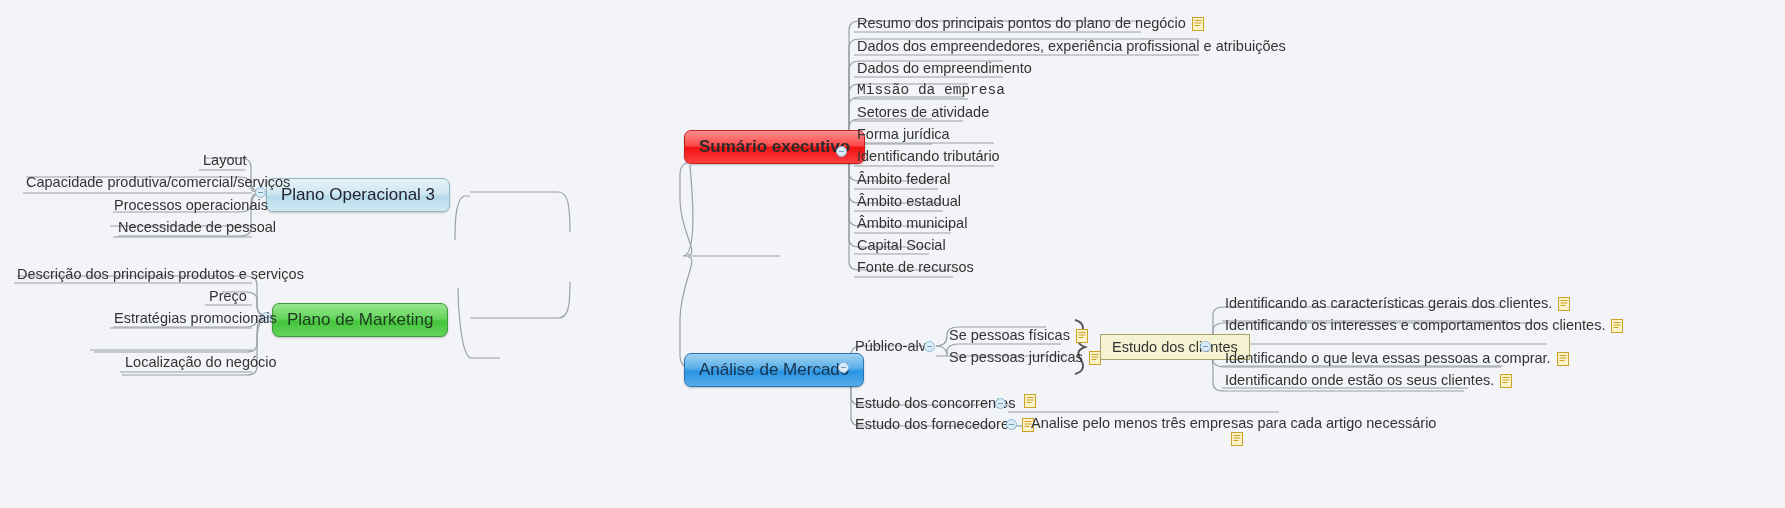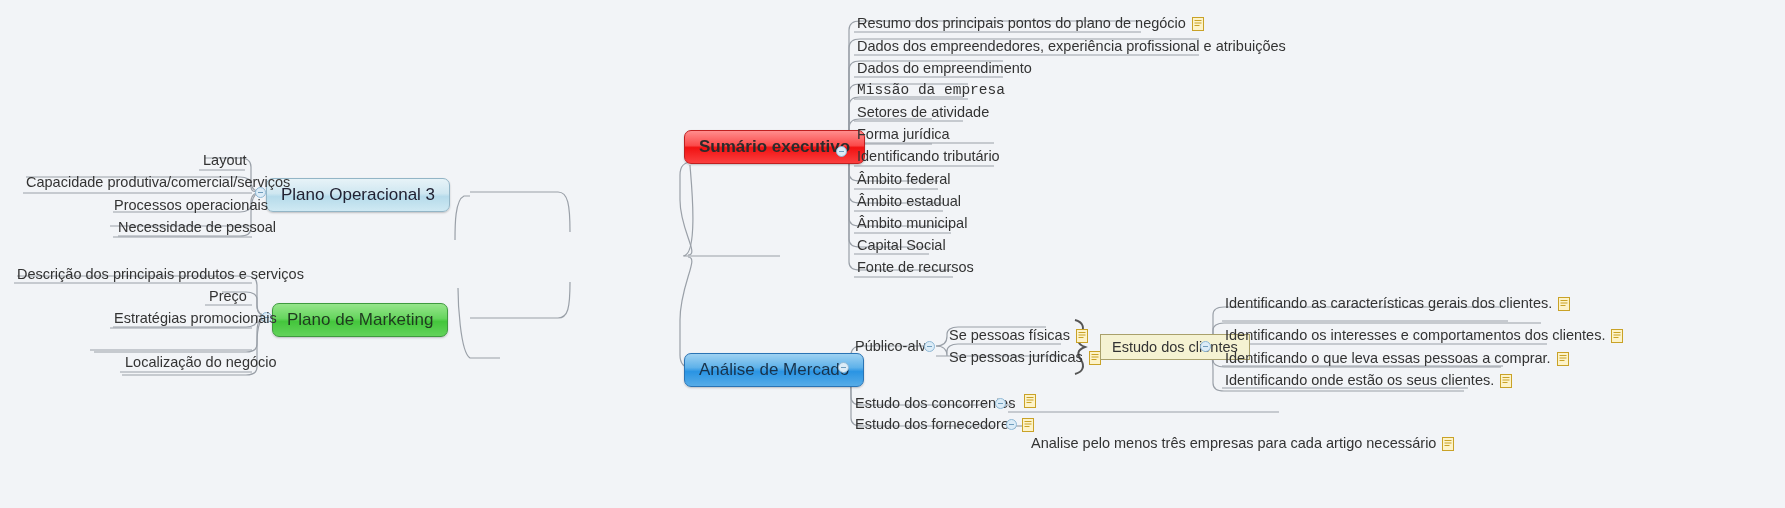--- a/index.html
+++ b/index.html
@@ -342,21 +342,21 @@
   <div class="node leaf" style="left:851px; top:414px;">
     <span class="txt">Estudo dos fornecedores</span>
     <span class="note-icon">
         <svg width="12" height="14" viewBox="0 0 12 14">
           <rect x="0.5" y="0.5" width="11" height="13" fill="#fdf3c9" stroke="#c9a227"></rect>
           <path d="M2.5 3.5h7M2.5 6h7M2.5 8.5h5" stroke="#c9a227" stroke-width="1"></path>
         </svg>
       </span>
   </div>
   <div class="toggle" style="left:1006px; top:419px;"></div>
-  <div class="node leaf" style="left:1027px; top:433px;">
+  <div class="node leaf" style="left:1027px; top:413px;flex-direction:column;">
     <span class="txt">Analise pelo menos três empresas para cada artigo necessário</span>
     <span class="note-icon">
         <svg width="12" height="14" viewBox="0 0 12 14">
           <rect x="0.5" y="0.5" width="11" height="13" fill="#fdf3c9" stroke="#c9a227"></rect>
           <path d="M2.5 3.5h7M2.5 6h7M2.5 8.5h5" stroke="#c9a227" stroke-width="1"></path>
         </svg>
       </span>
   </div>
 
   <div class="node callout" style="left:1100px; top:334px;">
@@ -366,21 +366,21 @@
 
   <div class="node leaf" style="left:1221px; top:293px;">
     <span class="txt">Identificando as características gerais dos clientes.</span>
     <span class="note-icon">
         <svg width="12" height="14" viewBox="0 0 12 14">
           <rect x="0.5" y="0.5" width="11" height="13" fill="#fdf3c9" stroke="#c9a227"></rect>
           <path d="M2.5 3.5h7M2.5 6h7M2.5 8.5h5" stroke="#c9a227" stroke-width="1"></path>
         </svg>
       </span>
   </div>
-  <div class="node leaf" style="left:1221px; top:325px;">
+  <div class="node leaf" style="left:1221px; top:315px;">
     <span class="txt">Identificando os interesses e comportamentos dos clientes.</span>
     <span class="note-icon">
         <svg width="12" height="14" viewBox="0 0 12 14">
           <rect x="0.5" y="0.5" width="11" height="13" fill="#fdf3c9" stroke="#c9a227"></rect>
           <path d="M2.5 3.5h7M2.5 6h7M2.5 8.5h5" stroke="#c9a227" stroke-width="1"></path>
         </svg>
       </span>
   </div>
   <div class="node leaf" style="left:1221px; top:348px;">
     <span class="txt">Identificando o que leva essas pessoas a comprar.</span>

